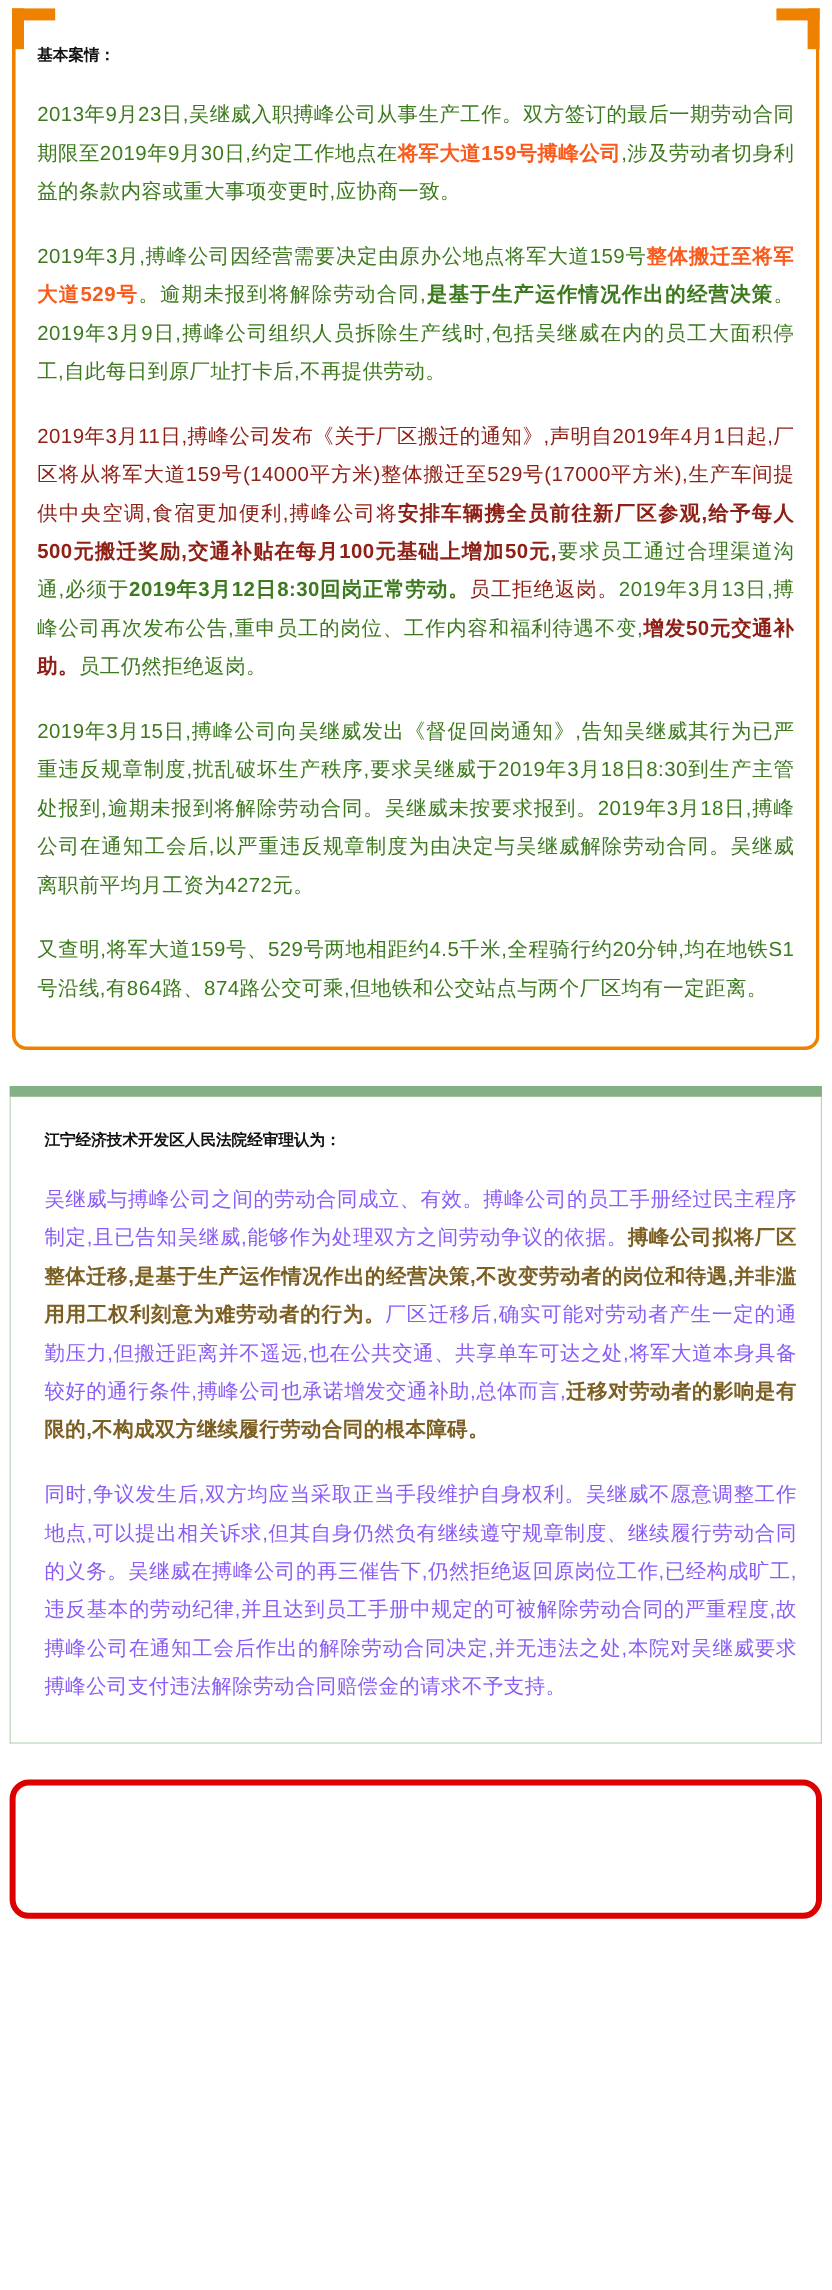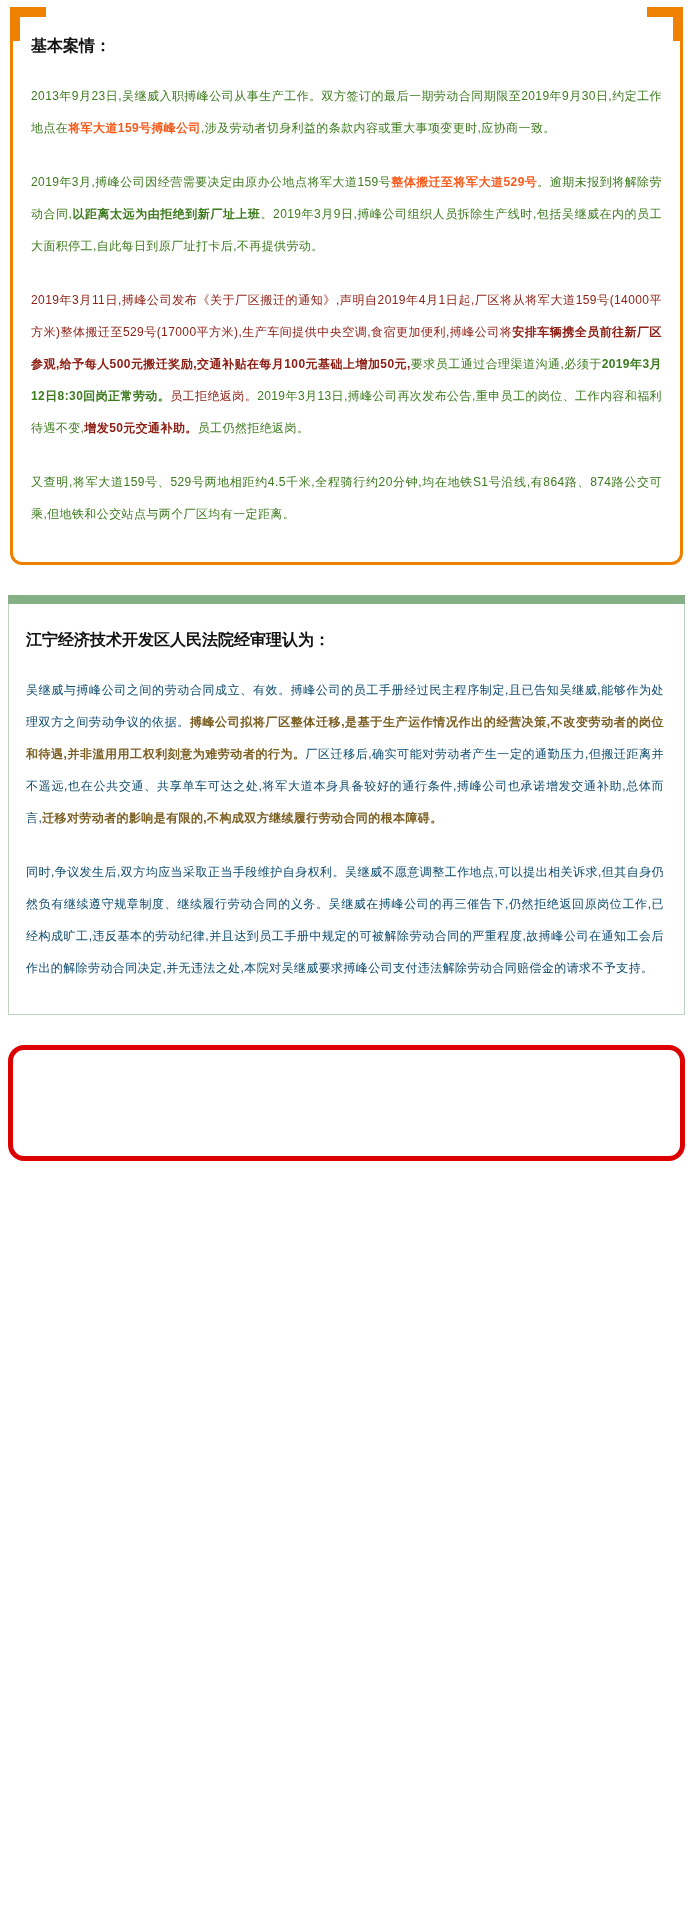--- a/index.html
+++ b/index.html
@@ -31,70 +31,71 @@
   }
   .bracket.tl{left:-3px;border-top:10px solid #ee8200;border-left:10px solid #ee8200;}
   .bracket.tr{right:-3px;border-top:10px solid #ee8200;border-right:10px solid #ee8200;}
 
   
   .opinion-box{margin:30px 8px 0 8px;}
   .green-bar{height:9px;background:#85b086;}
   .opinion-inner{
     border:1px solid #bdd5bd;
     border-top:none;
-    padding:24px 20px 30px 17px;
+    padding:24px 20px 30px 28px;
     box-sizing:border-box;
   }
 
   
   .result-box{
     margin:30px 8px 12px 8px;
     border:5px solid #dc0000;
     border-radius:16px;
     padding:28px 20px 78px 20px;
     box-sizing:border-box;
   }
 
   
   .sec-title{
-    font-size:16px;
+    font-size:13px;
     line-height:24px;
     font-weight:bold;
     color:#111111;
     margin:0 0 14px 0;
   }
   .para{
     margin:22px 0 0 0;
-    font-size:12px;
+    font-size:17px;
     line-height:32px;
     text-align:justify;
     letter-spacing:0.4px;
   }
   .seg{white-space:pre-wrap;}
   .green{color:#3c7a1d;}
   .green-bold{color:#3c7a1d;font-weight:bold;}
   .red{color:#8e2016;}
   .red-bold{color:#8e2016;font-weight:bold;}
   .orange-bold{color:#f95b1d;font-weight:bold;}
-  .gold{color:#0c4a6e;}
+  .gold{color:#8b5cf6;}
   .gold-dark-bold{color:#7c5f22;font-weight:bold;}
 </style>
 </head>
 <body>
 
 <div class="doc">
 
   <section class="facts-box">
     <span class="bracket tl"></span>
     <span class="bracket tr"></span>
     <h2 class="sec-title">基本案情：</h2>
     <div class="paras">
         <p class="para"><span class="seg green">2013年9月23日,吴继威入职搏峰公司从事生产工作。双方签订的最后一期劳动合同期限至2019年9月30日,约定工作地点在</span><span class="seg orange-bold">将军大道159号搏峰公司</span><span class="seg green">,涉及劳动者切身利益的条款内容或重大事项变更时,应协商一致。</span></p>
-        <p class="para"><span class="seg green">2019年3月,搏峰公司因经营需要决定由原办公地点将军大道159号</span><span class="seg orange-bold">整体搬迁至将军大道529号</span><span class="seg green">。逾期未报到将解除劳动合同,</span><span class="seg green-bold">以距离太远为由拒绝到新厂址上班</span><span class="seg green">。2019年3月9日,搏峰公司组织人员拆除生产线时,包括吴继威在内的员工大面积停工,自此每日到原厂址打卡后,不再提供劳动。</span></p>
+        <p class="para"><span class="seg green">2019年3月,搏峰公司因经营需要决定由原办公地点将军大道159号</span><span class="seg orange-bold">整体搬迁至将军大道529号</span><span class="seg green">。逾期未报到将解除劳动合同,</span><span class="seg green-bold">是基于生产运作情况作出的经营决策</span><span class="seg green">。2019年3月9日,搏峰公司组织人员拆除生产线时,包括吴继威在内的员工大面积停工,自此每日到原厂址打卡后,不再提供劳动。</span></p>
         <p class="para"><span class="seg red">2019年3月11日,搏峰公司发布《关于厂区搬迁的通知》,声明自2019年4月1日起,厂区将从将军大道159号(14000平方米)整体搬迁至529号(17000平方米),生产车间提供中央空调,食宿更加便利,搏峰公司将</span><span class="seg red-bold">安排车辆携全员前往新厂区参观,给予每人500元搬迁奖励,交通补贴在每月100元基础上增加50元,</span><span class="seg green">要求员工通过合理渠道沟通,必须于</span><span class="seg green-bold">2019年3月12日8:30回岗正常劳动。</span><span class="seg red">员工拒绝返岗。</span><span class="seg green">2019年3月13日,搏峰公司再次发布公告,重申员工的岗位、工作内容和福利待遇不变,</span><span class="seg red-bold">增发50元交通补助。</span><span class="seg green">员工仍然拒绝返岗。</span></p>
+        <p class="para"><span class="seg green">2019年3月15日,搏峰公司向吴继威发出《督促回岗通知》,告知吴继威其行为已严重违反规章制度,扰乱破坏生产秩序,要求吴继威于2019年3月18日8:30到生产主管处报到,逾期未报到将解除劳动合同。吴继威未按要求报到。2019年3月18日,搏峰公司在通知工会后,以严重违反规章制度为由决定与吴继威解除劳动合同。吴继威离职前平均月工资为4272元。</span></p>
         <p class="para"><span class="seg green">又查明,将军大道159号、529号两地相距约4.5千米,全程骑行约20分钟,均在地铁S1号沿线,有864路、874路公交可乘,但地铁和公交站点与两个厂区均有一定距离。</span></p>
       </div>
   </section>
 
   <section class="opinion-box">
     <div class="green-bar"></div>
     <div class="opinion-inner">
       <h2 class="sec-title">江宁经济技术开发区人民法院经审理认为：</h2>
       <div class="paras">
           <p class="para"><span class="seg gold">吴继威与搏峰公司之间的劳动合同成立、有效。搏峰公司的员工手册经过民主程序制定,且已告知吴继威,能够作为处理双方之间劳动争议的依据。</span><span class="seg gold-dark-bold">搏峰公司拟将厂区整体迁移,是基于生产运作情况作出的经营决策,不改变劳动者的岗位和待遇,并非滥用用工权利刻意为难劳动者的行为。</span><span class="seg gold">厂区迁移后,确实可能对劳动者产生一定的通勤压力,但搬迁距离并不遥远,也在公共交通、共享单车可达之处,将军大道本身具备较好的通行条件,搏峰公司也承诺增发交通补助,总体而言,</span><span class="seg gold-dark-bold">迁移对劳动者的影响是有限的,不构成双方继续履行劳动合同的根本障碍。</span></p>

